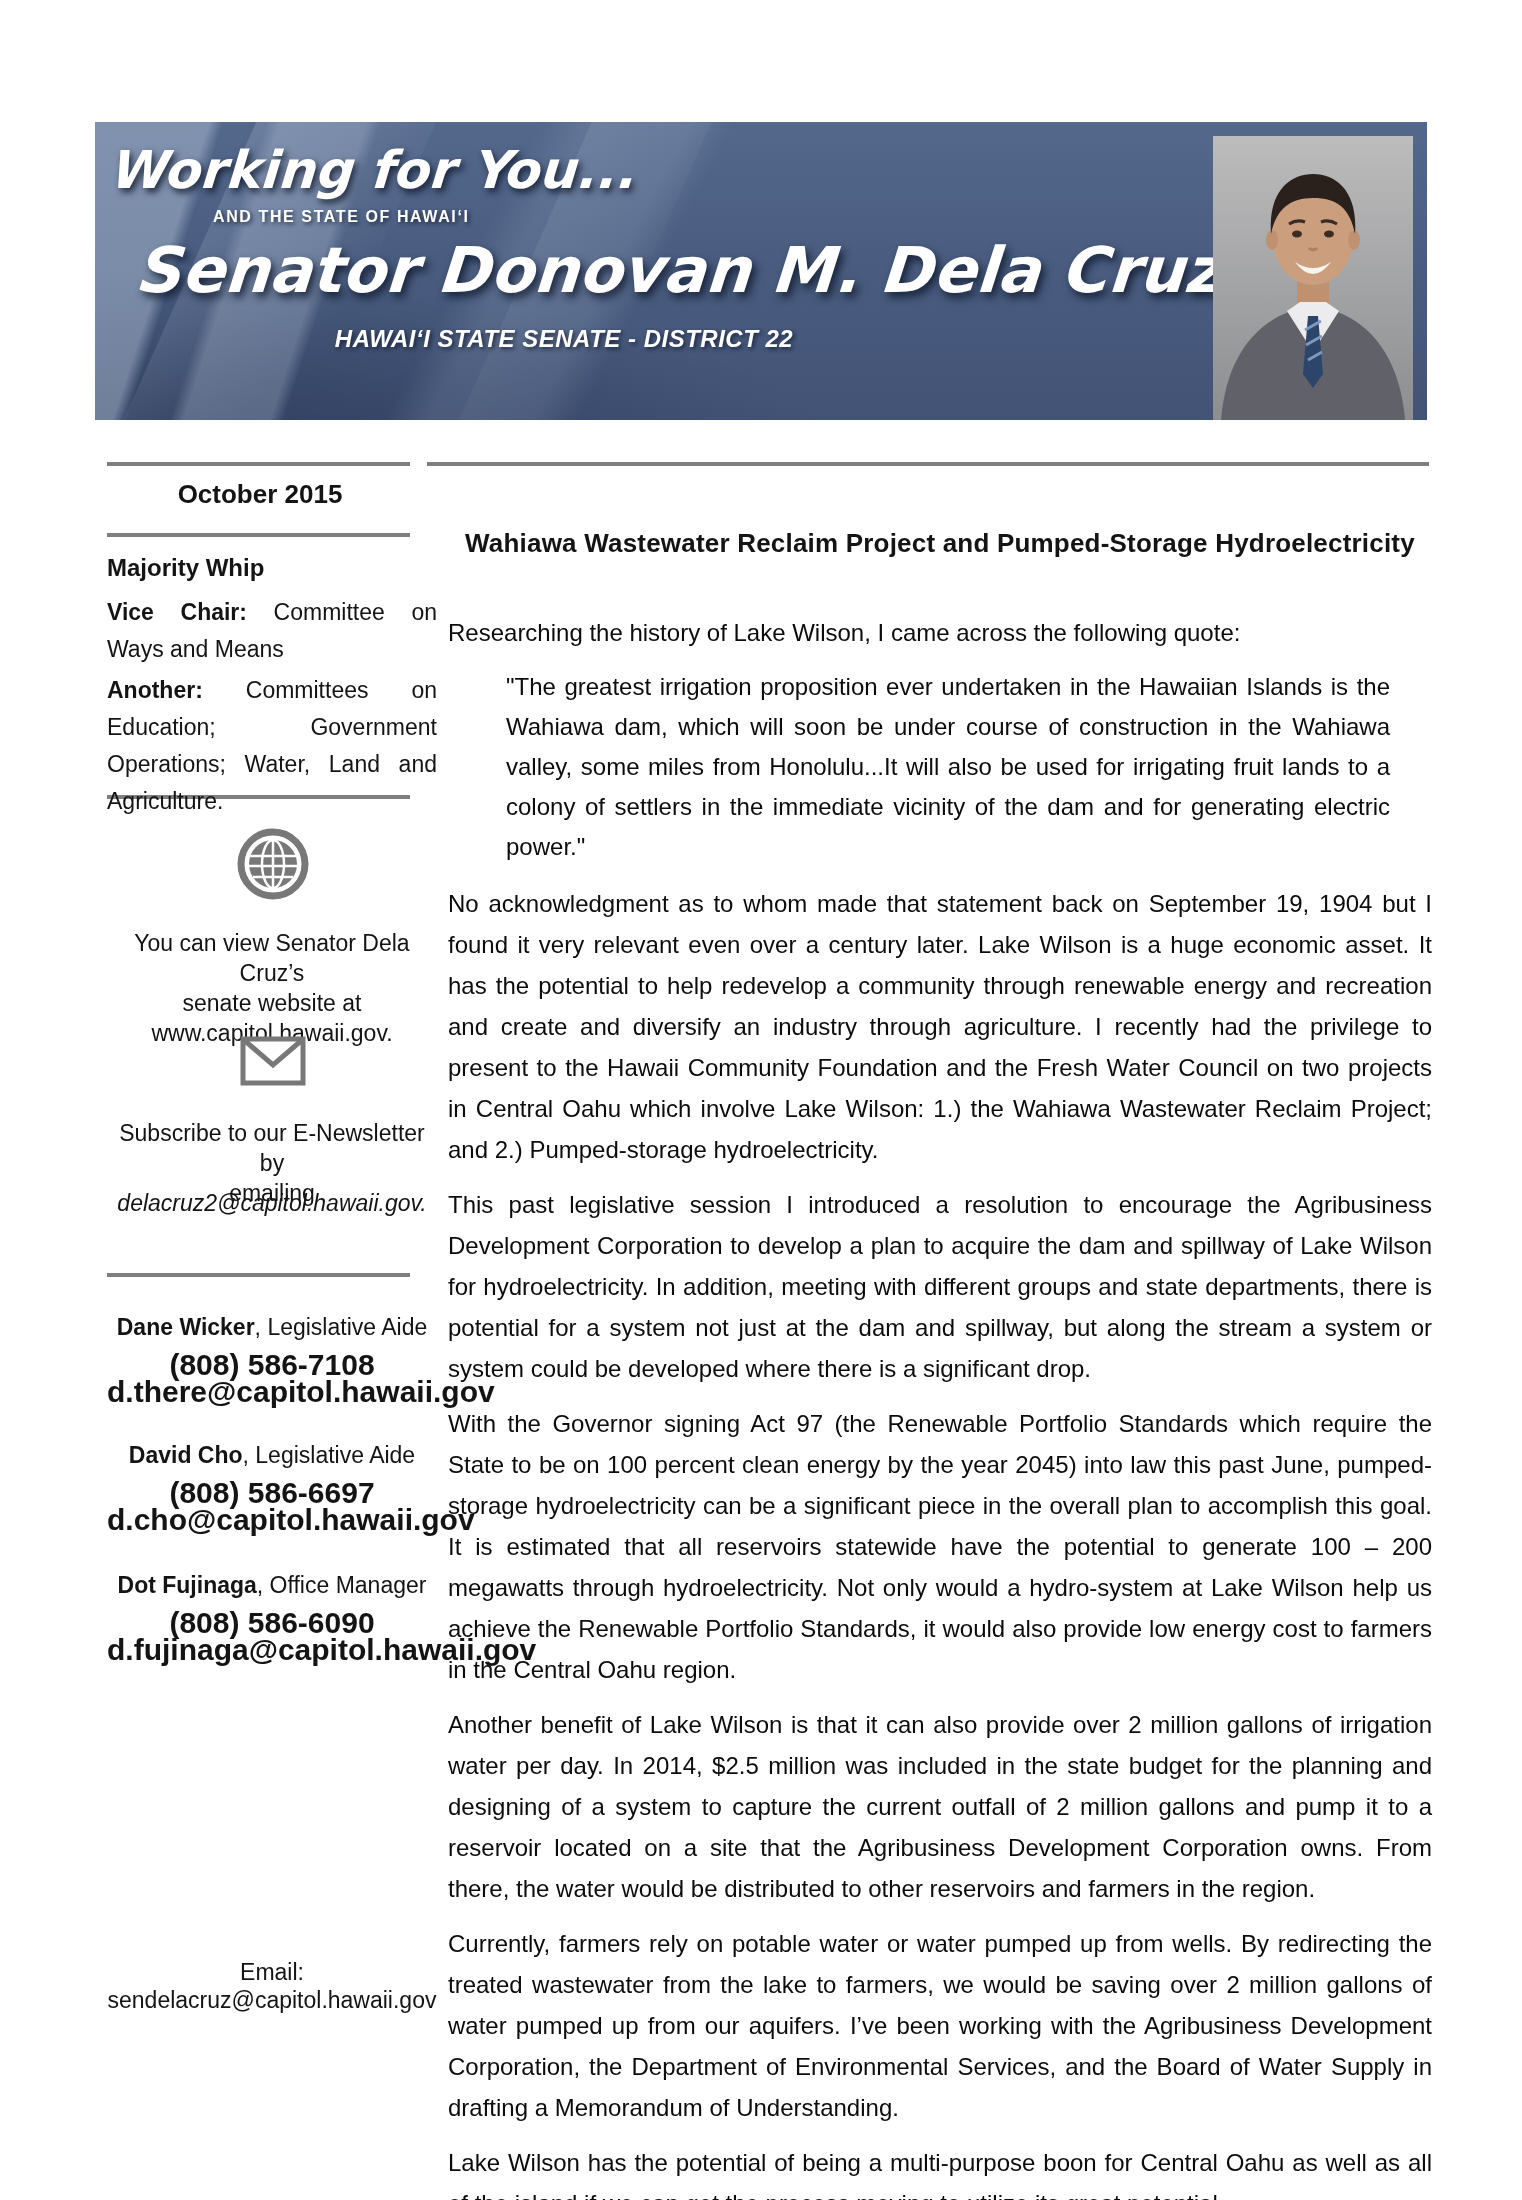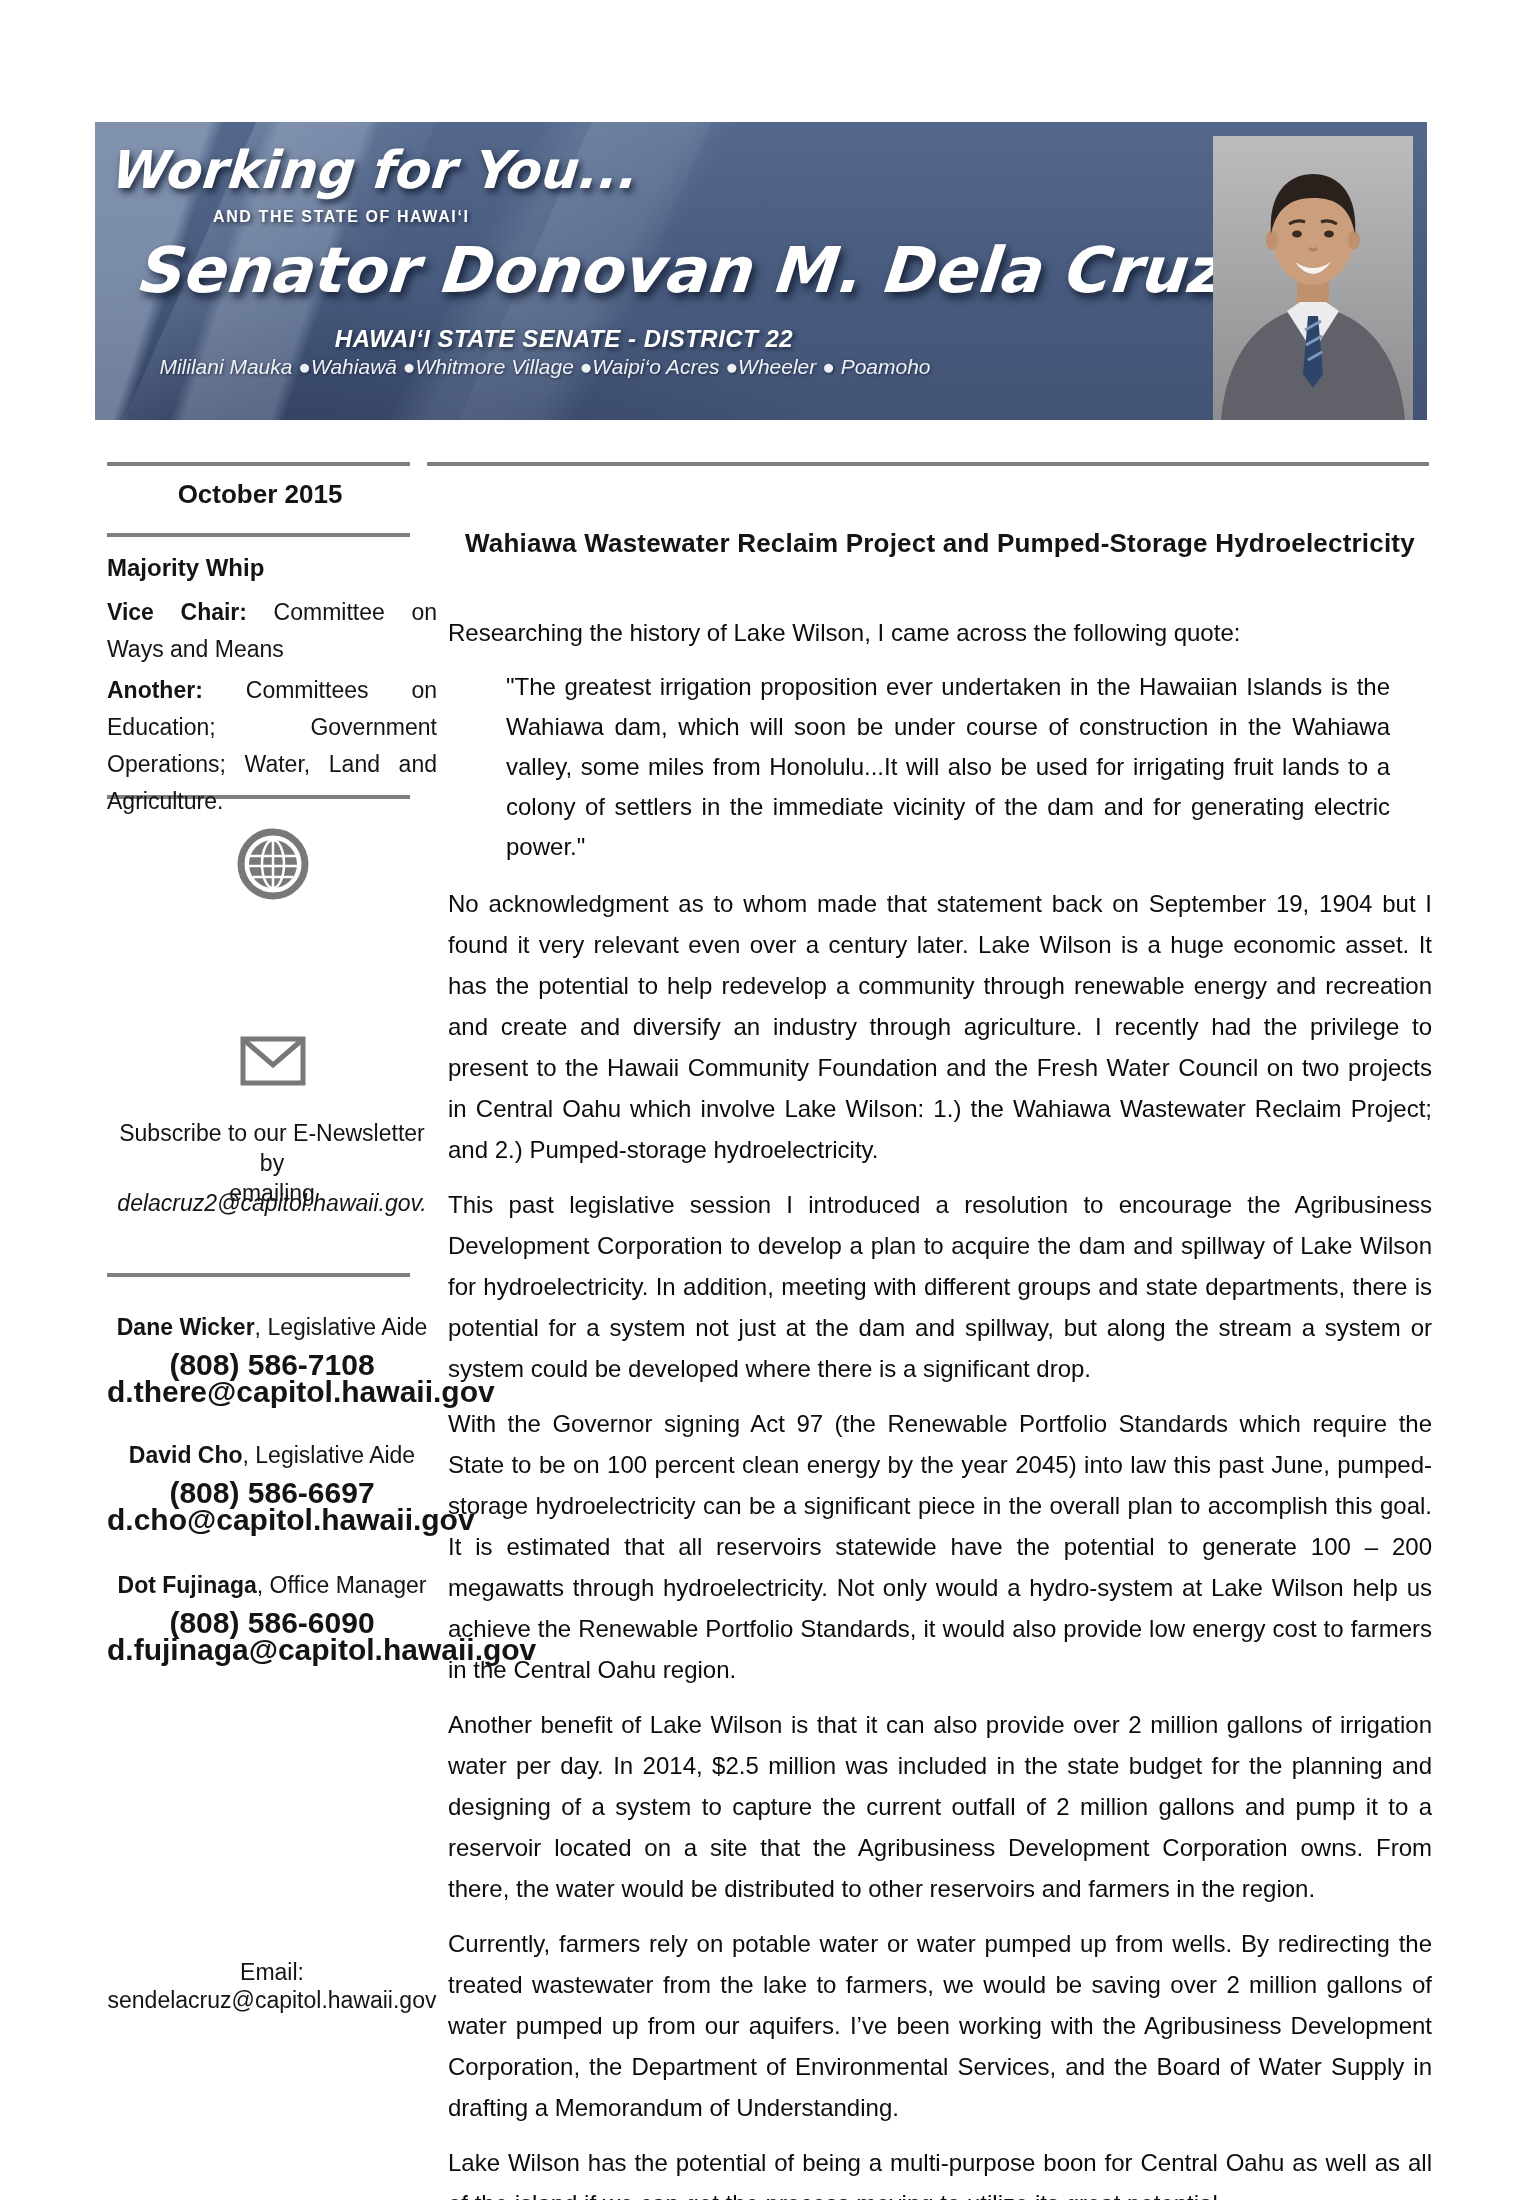--- a/index.html
+++ b/index.html
@@ -102,21 +102,20 @@
   <div class="banner">
     <div class="fold fold-a"></div>
     <div class="fold fold-b"></div>
 
     <div class="script-title">Working for You...</div>
     <div class="script-sub">AND THE STATE OF HAWAI‘I</div>
     <div class="senator-name">Senator Donovan M. Dela Cruz</div>
 
     <div class="banner-center">
       <div class="chamber-line">HAWAI‘I STATE SENATE - DISTRICT 22</div>
-      <div class="districts-line">Mililani Mauka ●Wahiawā ●Whitmore Village ●Waipi‘o Acres ●Wheeler ● Poamoho</div>
     </div>
 
     <div class="senator-photo">
       <svg width="200" height="284" viewBox="0 0 200 284" xmlns="http://www.w3.org/2000/svg">
         <defs>
           <linearGradient id="pbg" x1="0" y1="0" x2="0" y2="1">
             <stop offset="0" stop-color="#bcbcbd"></stop>
               <stop offset="1" stop-color="#8d8e90"></stop>
           </linearGradient>
         </defs>
@@ -158,20 +157,25 @@
       <circle cx="36" cy="38" r="32" fill="none" stroke="#787878" stroke-width="7"></circle>
       <circle cx="36" cy="38" r="24" fill="#787878"></circle>
       <line x1="36" y1="14" x2="36" y2="62" stroke="#ffffff" stroke-width="2.5"></line>
       <ellipse cx="36" cy="38" rx="11" ry="24" fill="none" stroke="#ffffff" stroke-width="2.5"></ellipse>
       <line x1="13" y1="30" x2="59" y2="30" stroke="#ffffff" stroke-width="2.5"></line>
       <line x1="12" y1="40" x2="60" y2="40" stroke="#ffffff" stroke-width="2.5"></line>
       <line x1="16" y1="51" x2="56" y2="51" stroke="#ffffff" stroke-width="2.5"></line>
     </svg>
   </div>
 
+  <div class="sb sb-center sb-website">
+    <div>You can view Senator Dela Cruz’s</div>
+    <div>senate website at</div>
+    <div>www.capitol.hawaii.gov.</div>
+  </div>
 
   <div class="icon-wrap mail-wrap">
     <svg width="66" height="50" viewBox="0 0 66 50" xmlns="http://www.w3.org/2000/svg">
       <rect x="3" y="3" width="60" height="44" fill="#ffffff" stroke="#787878" stroke-width="5"></rect>
       <path d="M4 4 L33 29 L62 4" fill="none" stroke="#787878" stroke-width="5"></path>
     </svg>
   </div>
 
   <div class="sb sb-center sb-news">
     <div>Subscribe to our E-Newsletter by</div>

